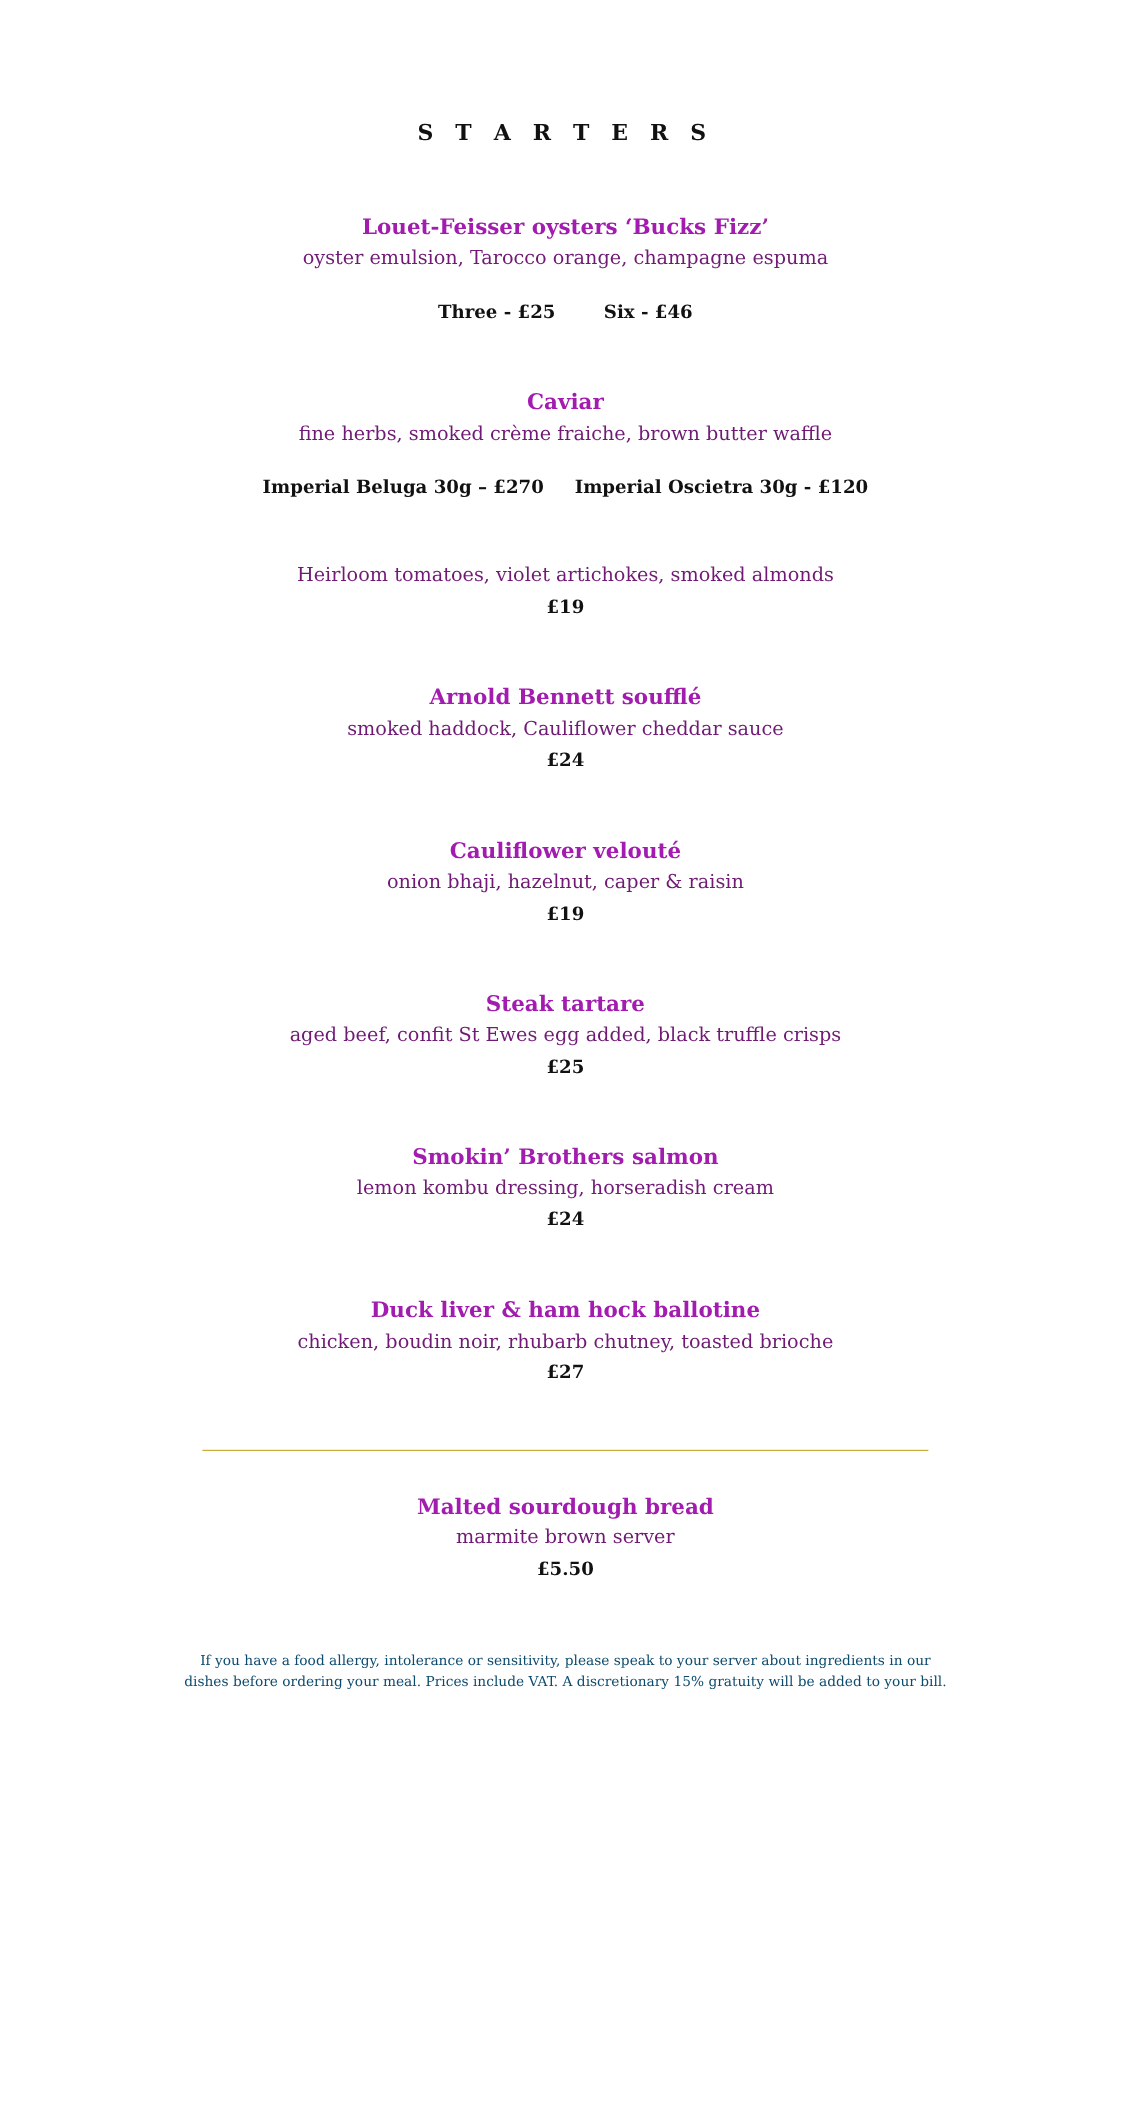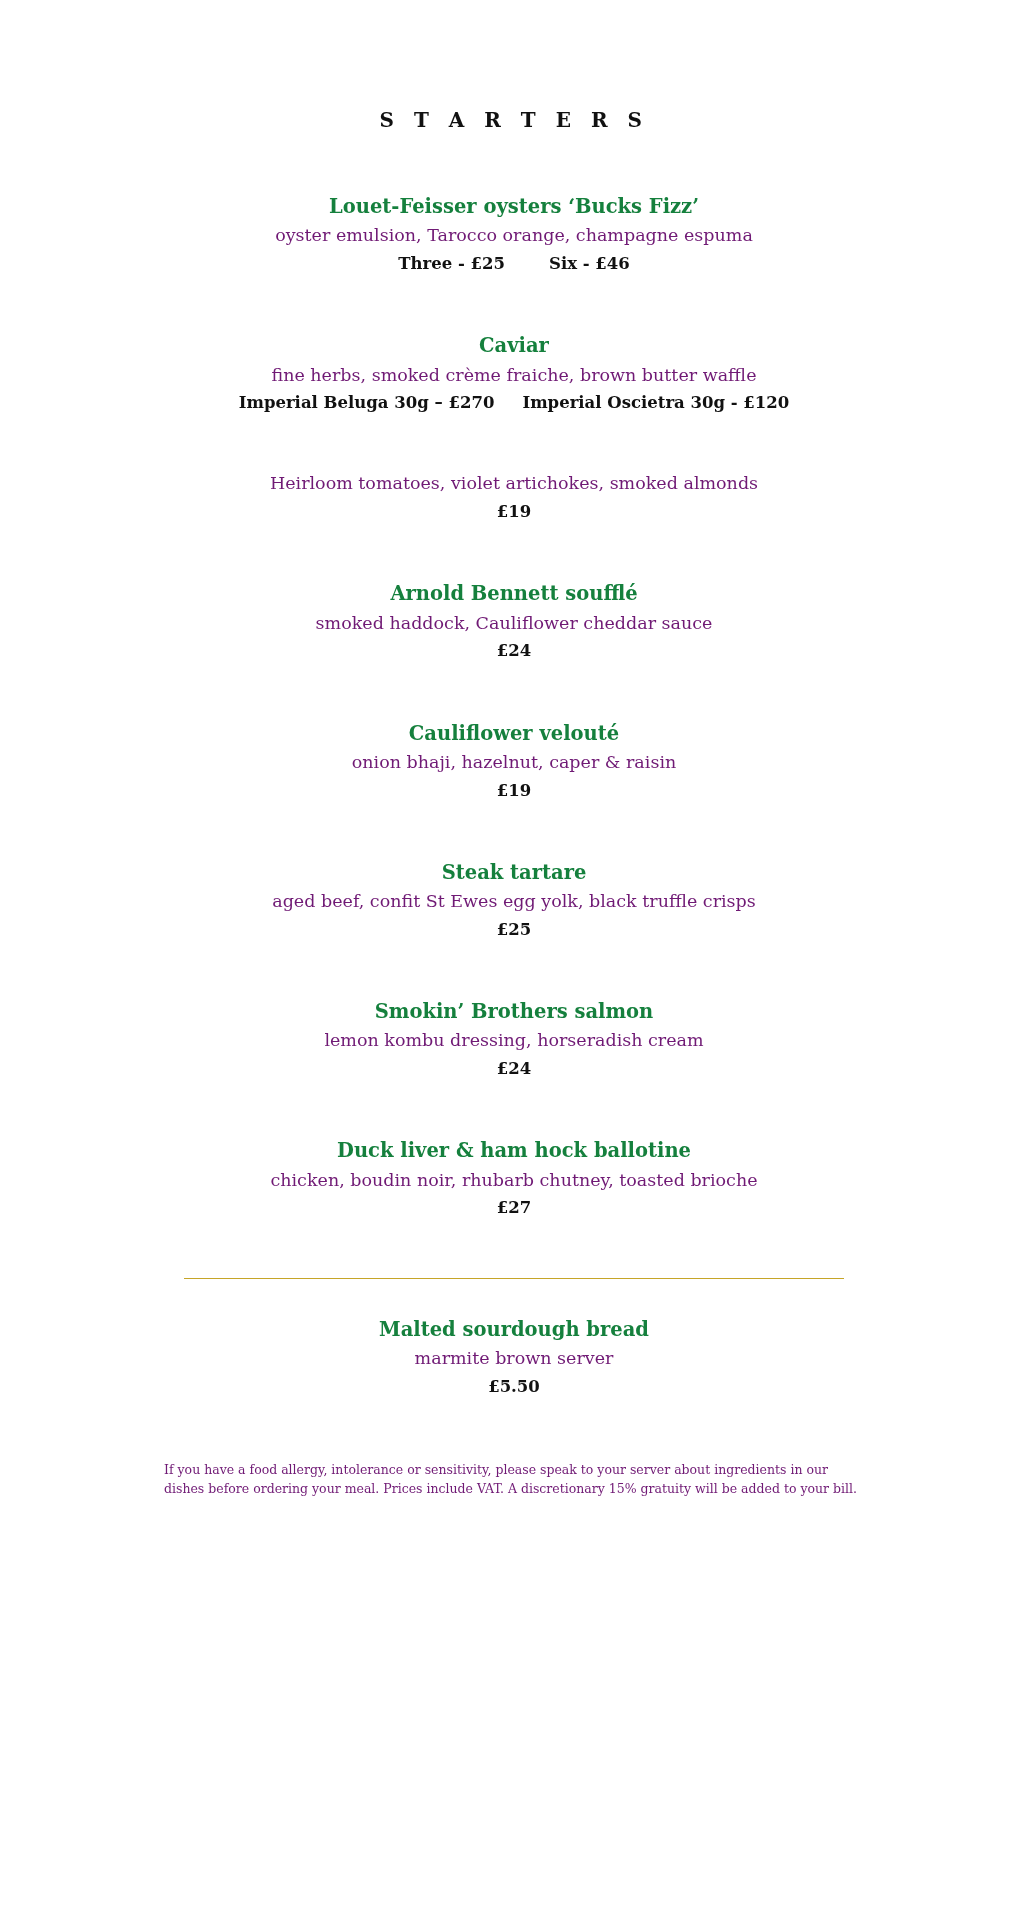--- a/index.html
+++ b/index.html
@@ -30,61 +30,62 @@
     font-family: "DejaVu Serif", "Liberation Serif", serif;
   }
   .dish {
     text-align: center;
     margin: 0 auto 58px auto;
     width: 820px;
   }
   .dish-name {
     font-size: 19.5px;
     font-weight: 700;
-    color: #15803d;
+    color: #a21caf;
     line-height: 1.3;
     margin-bottom: 5px;
   }
   .dish-desc {
     font-size: 17.5px;
     font-weight: 400;
     color: #701a75;
     line-height: 1.35;
     margin-bottom: 5px;
   }
   .dish-price {
     font-size: 16.5px;
     font-weight: 700;
     color: #111111;
     line-height: 1.35;
   }
   .dish-price .price-split {
     display: inline-block;
+    margin-top: 20px;
   }
   .dish-price .gap-wide {
     display: inline-block;
     width: 44px;
   }
   .dish-price .gap-med {
     display: inline-block;
     width: 28px;
   }
   .divider {
     width: 660px;
     height: 0;
     border-top: 1.5px solid #c6a528;
     margin: 14px auto 38px auto;
   }
   .footnote {
     width: 700px;
     margin: 62px auto 0 auto;
-    text-align: left;
+    text-align: center;
     font-size: 12.5px;
     line-height: 1.55;
-    color: #701a75;
+    color: #0c4a6e;
   }
   .spacer-bottom {
     height: 120px;
   }
 </style>
 </head>
 <body>
 
 <div class="menu">
 
@@ -118,21 +119,21 @@
   </div>
 
   <div class="dish">
     <div class="dish-name">Cauliflower velouté</div>
     <div class="dish-desc">onion bhaji, hazelnut, caper &amp; raisin</div>
     <div class="dish-price">£19</div>
   </div>
 
   <div class="dish">
     <div class="dish-name">Steak tartare</div>
-    <div class="dish-desc">aged beef, confit St Ewes egg yolk, black truffle crisps</div>
+    <div class="dish-desc">aged beef, confit St Ewes egg added, black truffle crisps</div>
     <div class="dish-price">£25</div>
   </div>
 
   <div class="dish">
     <div class="dish-name">Smokin’ Brothers salmon</div>
     <div class="dish-desc">lemon kombu dressing, horseradish cream</div>
     <div class="dish-price">£24</div>
   </div>
 
   <div class="dish">

